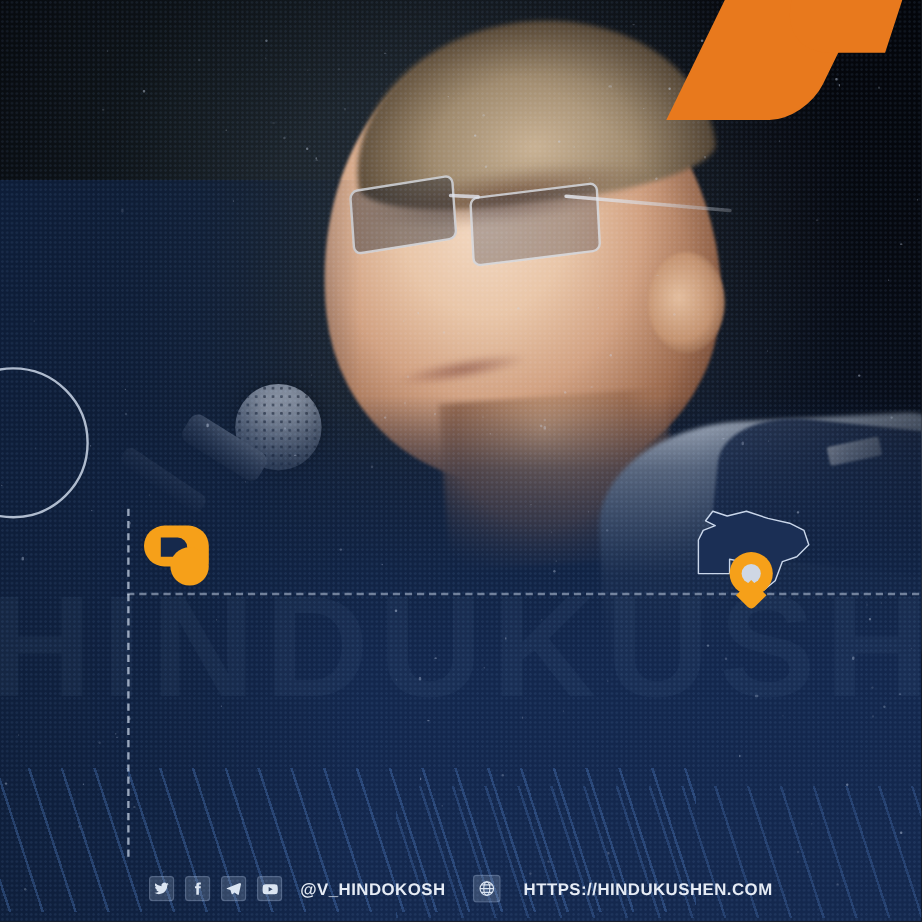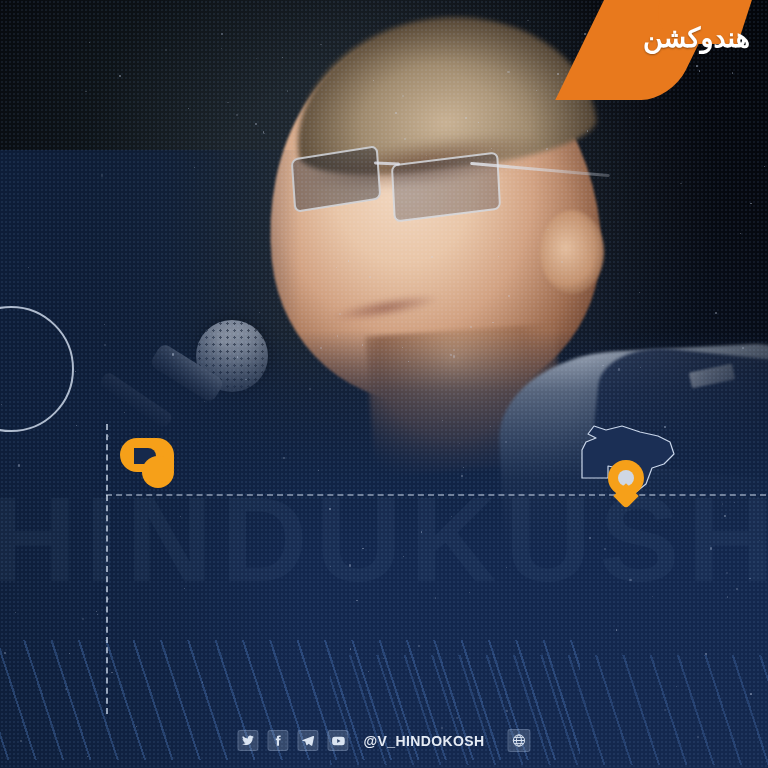--- a/index.html
+++ b/index.html
@@ -462,21 +462,20 @@
   <div class="stripes2"></div>
   <div class="watermark">HINDUKUSH</div>
 
   <div class="ring"></div>
   <div class="dash-v"></div>
   <div class="dash-h"></div>
 
   <div class="logo">
     <div class="logo-swoosh"></div>
     <div class="logo-swoosh2"></div>
-    <div class="logo-fa">هندوکشن</div>
   </div>
 
   <div class="quote">
     <div class="q-a"></div>
     <div class="q-c"></div>
     <div class="q-b"></div>
   </div>
 
 
   <div class="me-badge">
@@ -514,16 +513,17 @@
       <div class="handle">@V_HINDOKOSH</div>
       <div class="globe">
         <svg width="15" height="15" viewBox="0 0 24 24" fill="none" stroke="#dbe5f2" stroke-width="1.6">
           <circle cx="12" cy="12" r="9"></circle>
           <ellipse cx="12" cy="12" rx="4" ry="9"></ellipse>
           <line x1="3" y1="12" x2="21" y2="12"></line>
           <line x1="4.5" y1="7" x2="19.5" y2="7"></line>
           <line x1="4.5" y1="17" x2="19.5" y2="17"></line>
         </svg>
       </div>
+      <div class="url">HTTPS://HINDUKUSHEN.COM</div>
     </div>
   </div>
 
 </div>
 
 </body></html>

